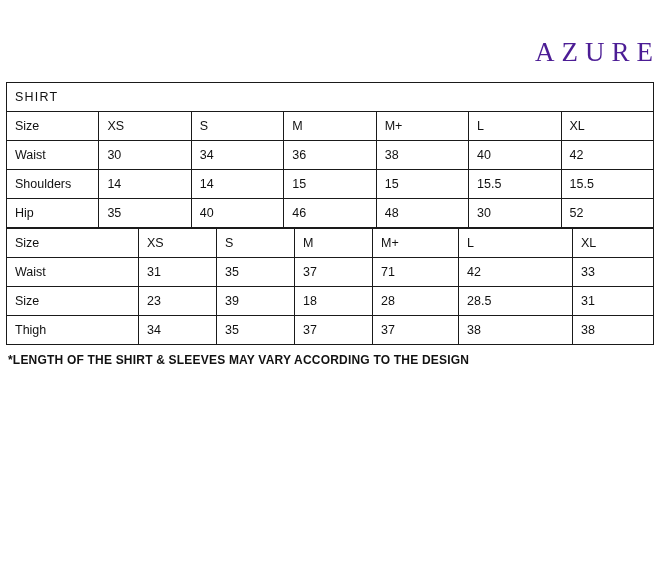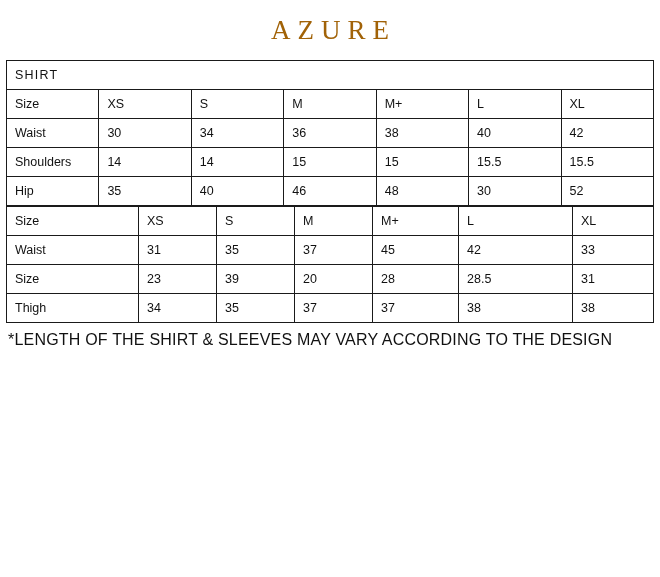--- a/index.html
+++ b/index.html
@@ -14,27 +14,27 @@
     color: #000000;
     overflow: hidden;
   }
   .page {
     width: 660px;
     height: 577px;
     position: relative;
     box-sizing: border-box;
   }
   .brand-title {
-    text-align: center;
+    text-align: right;
     font-family: "Liberation Serif", serif;
     font-size: 27px;
     letter-spacing: 7px;
-    padding-top: 15px;
+    padding-top: 37px;
     padding-bottom: 14px;
-    color: #a16207;
+    color: #4c1d95;
     text-indent: 7px;
   }
   table.size-table {
     width: 648px;
     margin: 0 6px;
     border-collapse: collapse;
     table-layout: fixed;
   }
   table.size-table td, table.size-table th {
     border: 1px solid #1a1a1a;
@@ -53,24 +53,25 @@
     text-align: center;
     font-weight: bold;
     font-size: 14px;
     letter-spacing: 1.2px;
     height: 38px;
     padding: 10px 0;
     border: 1px solid #000000;
     margin-top: 8px;
   }
   .footnote {
-    font-size: 16px;
+    font-size: 12px;
     letter-spacing: 0.2px;
     padding: 8px 0 0 8px;
     color: #111111;
+    font-weight: bold;
   }
   .tbl-wrap {
     padding: 0;
   }
 </style>
 </head>
 <body>
 
 <div class="page">
 
@@ -132,29 +133,29 @@
           <td style="width:78px">M</td>
           <td style="width:86px">M+</td>
           <td style="width:114px">L</td>
           <td>XL</td>
         </tr>
         <tr>
           <td>Waist</td>
           <td>31</td>
           <td>35</td>
           <td>37</td>
-          <td>45</td>
+          <td>71</td>
           <td>42</td>
           <td>33</td>
         </tr>
         <tr>
           <td>Size</td>
           <td>23</td>
           <td>39</td>
-          <td>20</td>
+          <td>18</td>
           <td>28</td>
           <td>28.5</td>
           <td>31</td>
         </tr>
         <tr>
           <td>Thigh</td>
           <td>34</td>
           <td>35</td>
           <td>37</td>
           <td>37</td>

